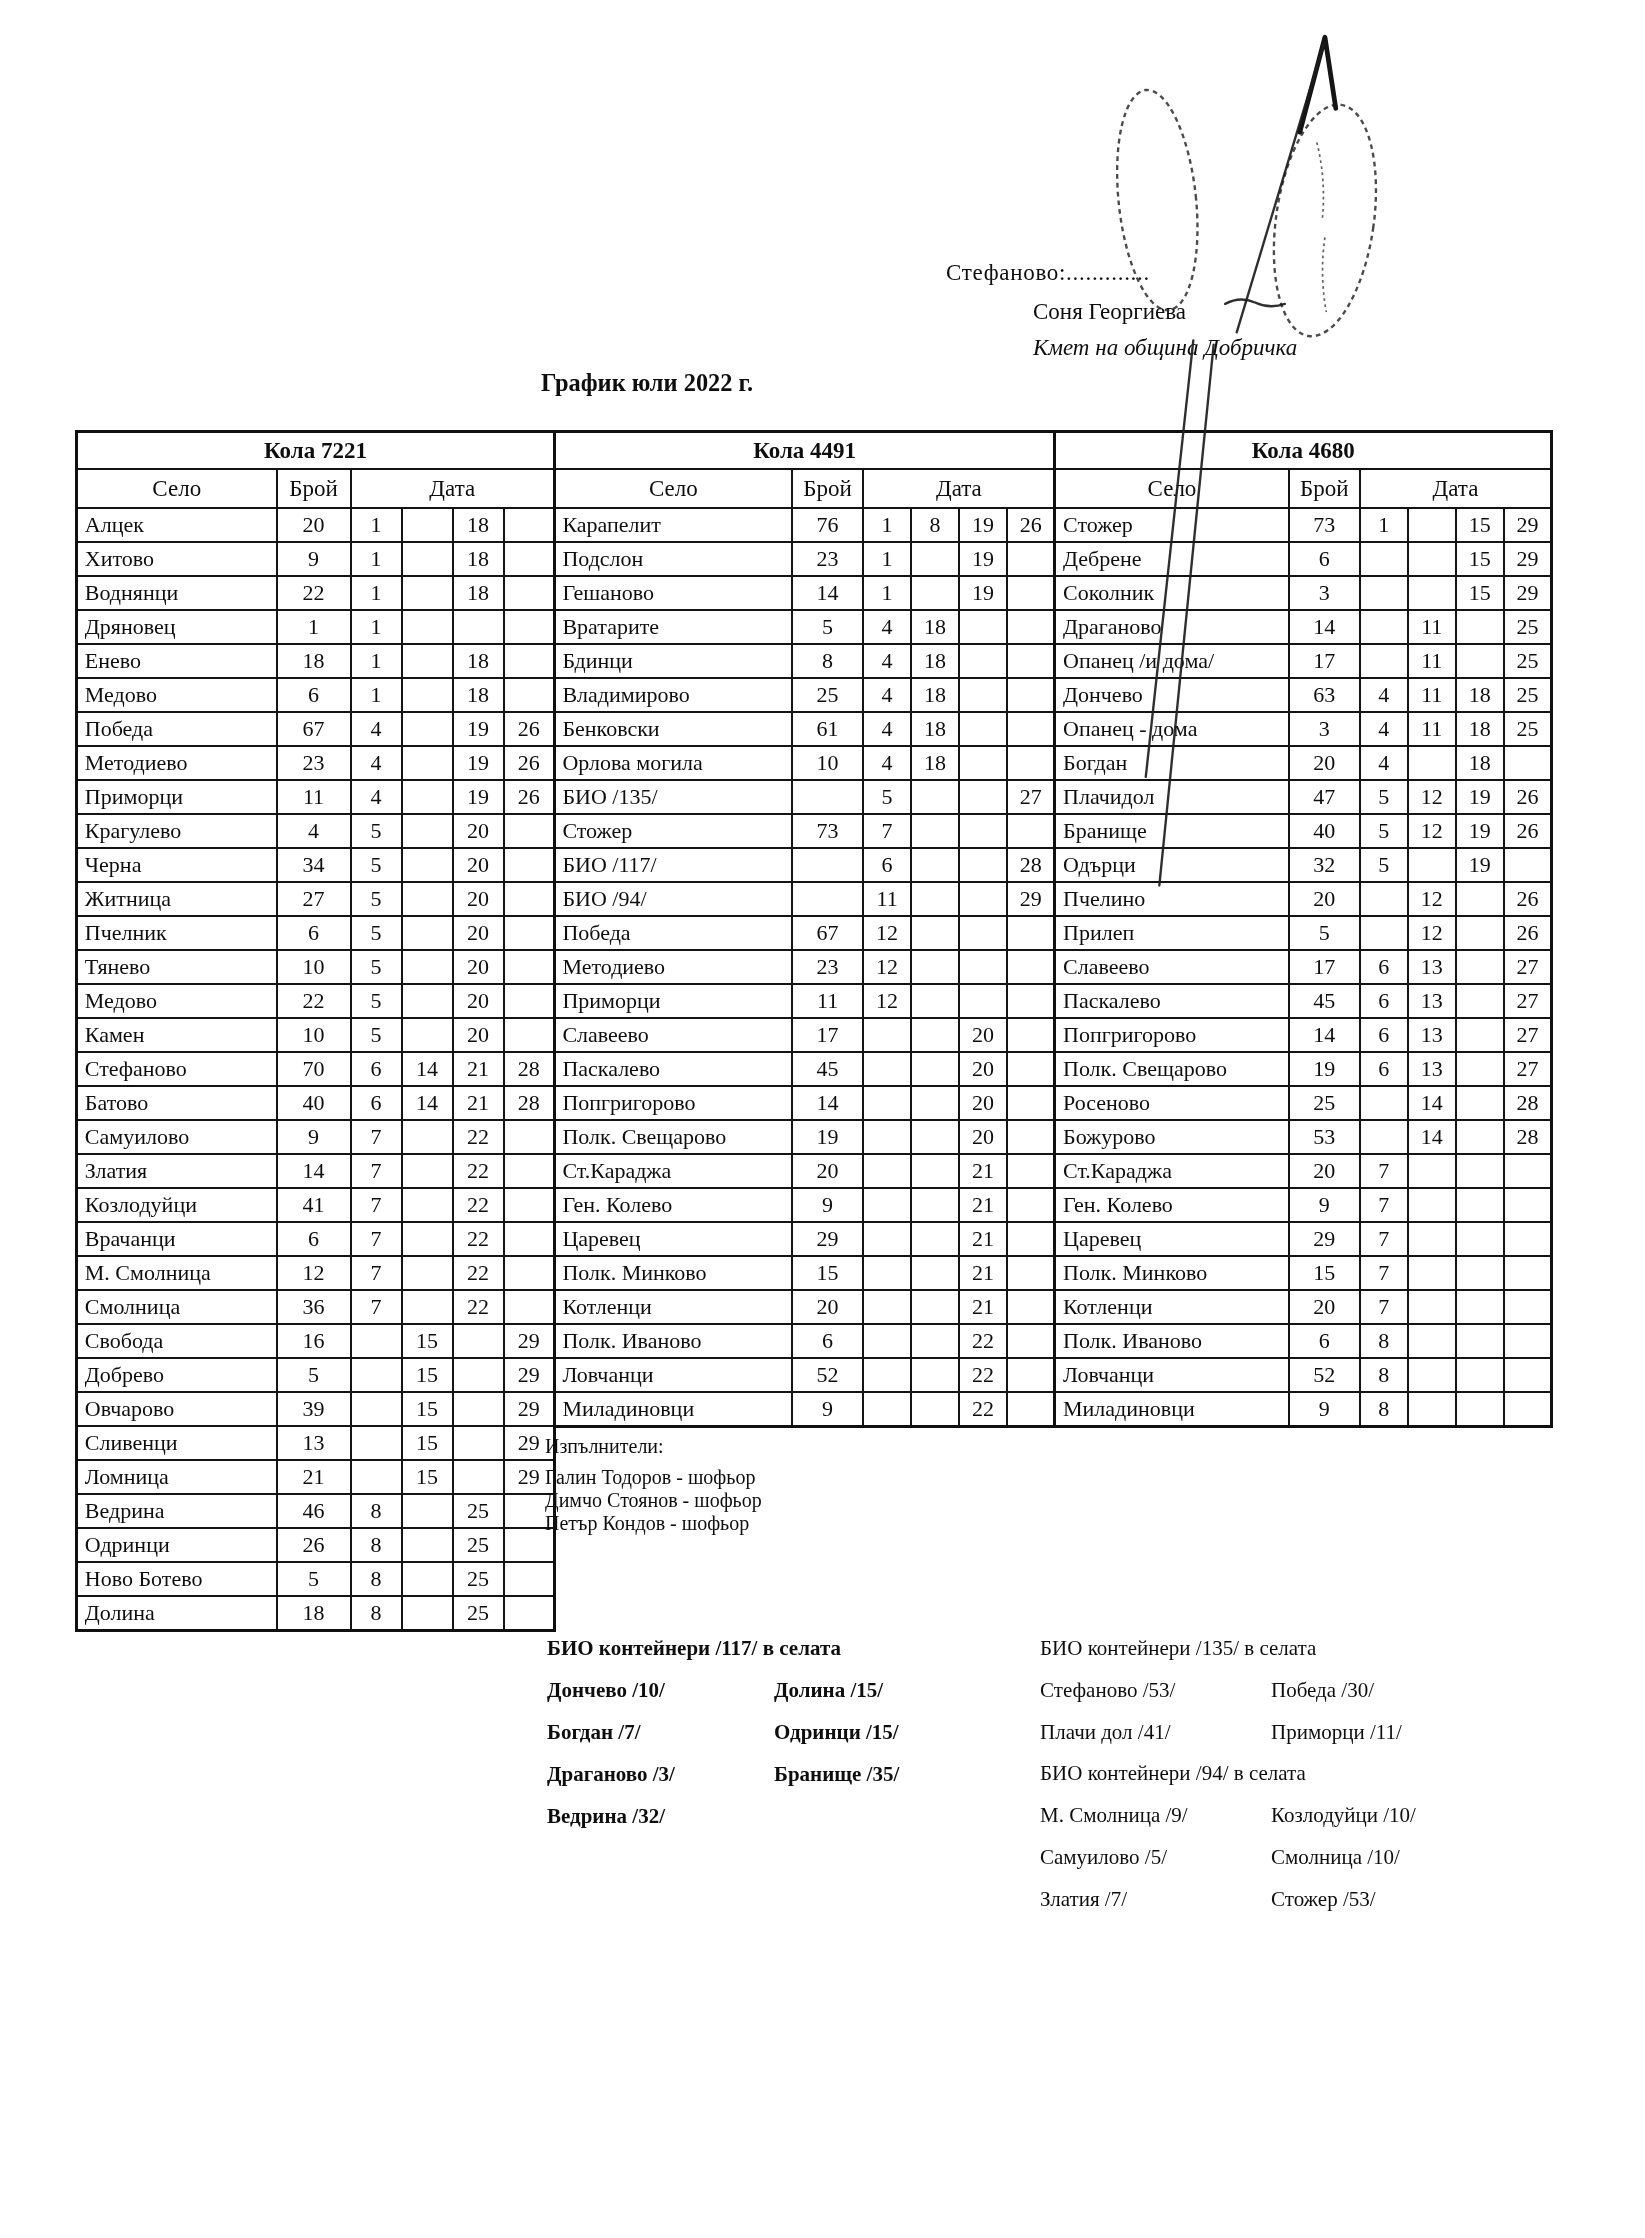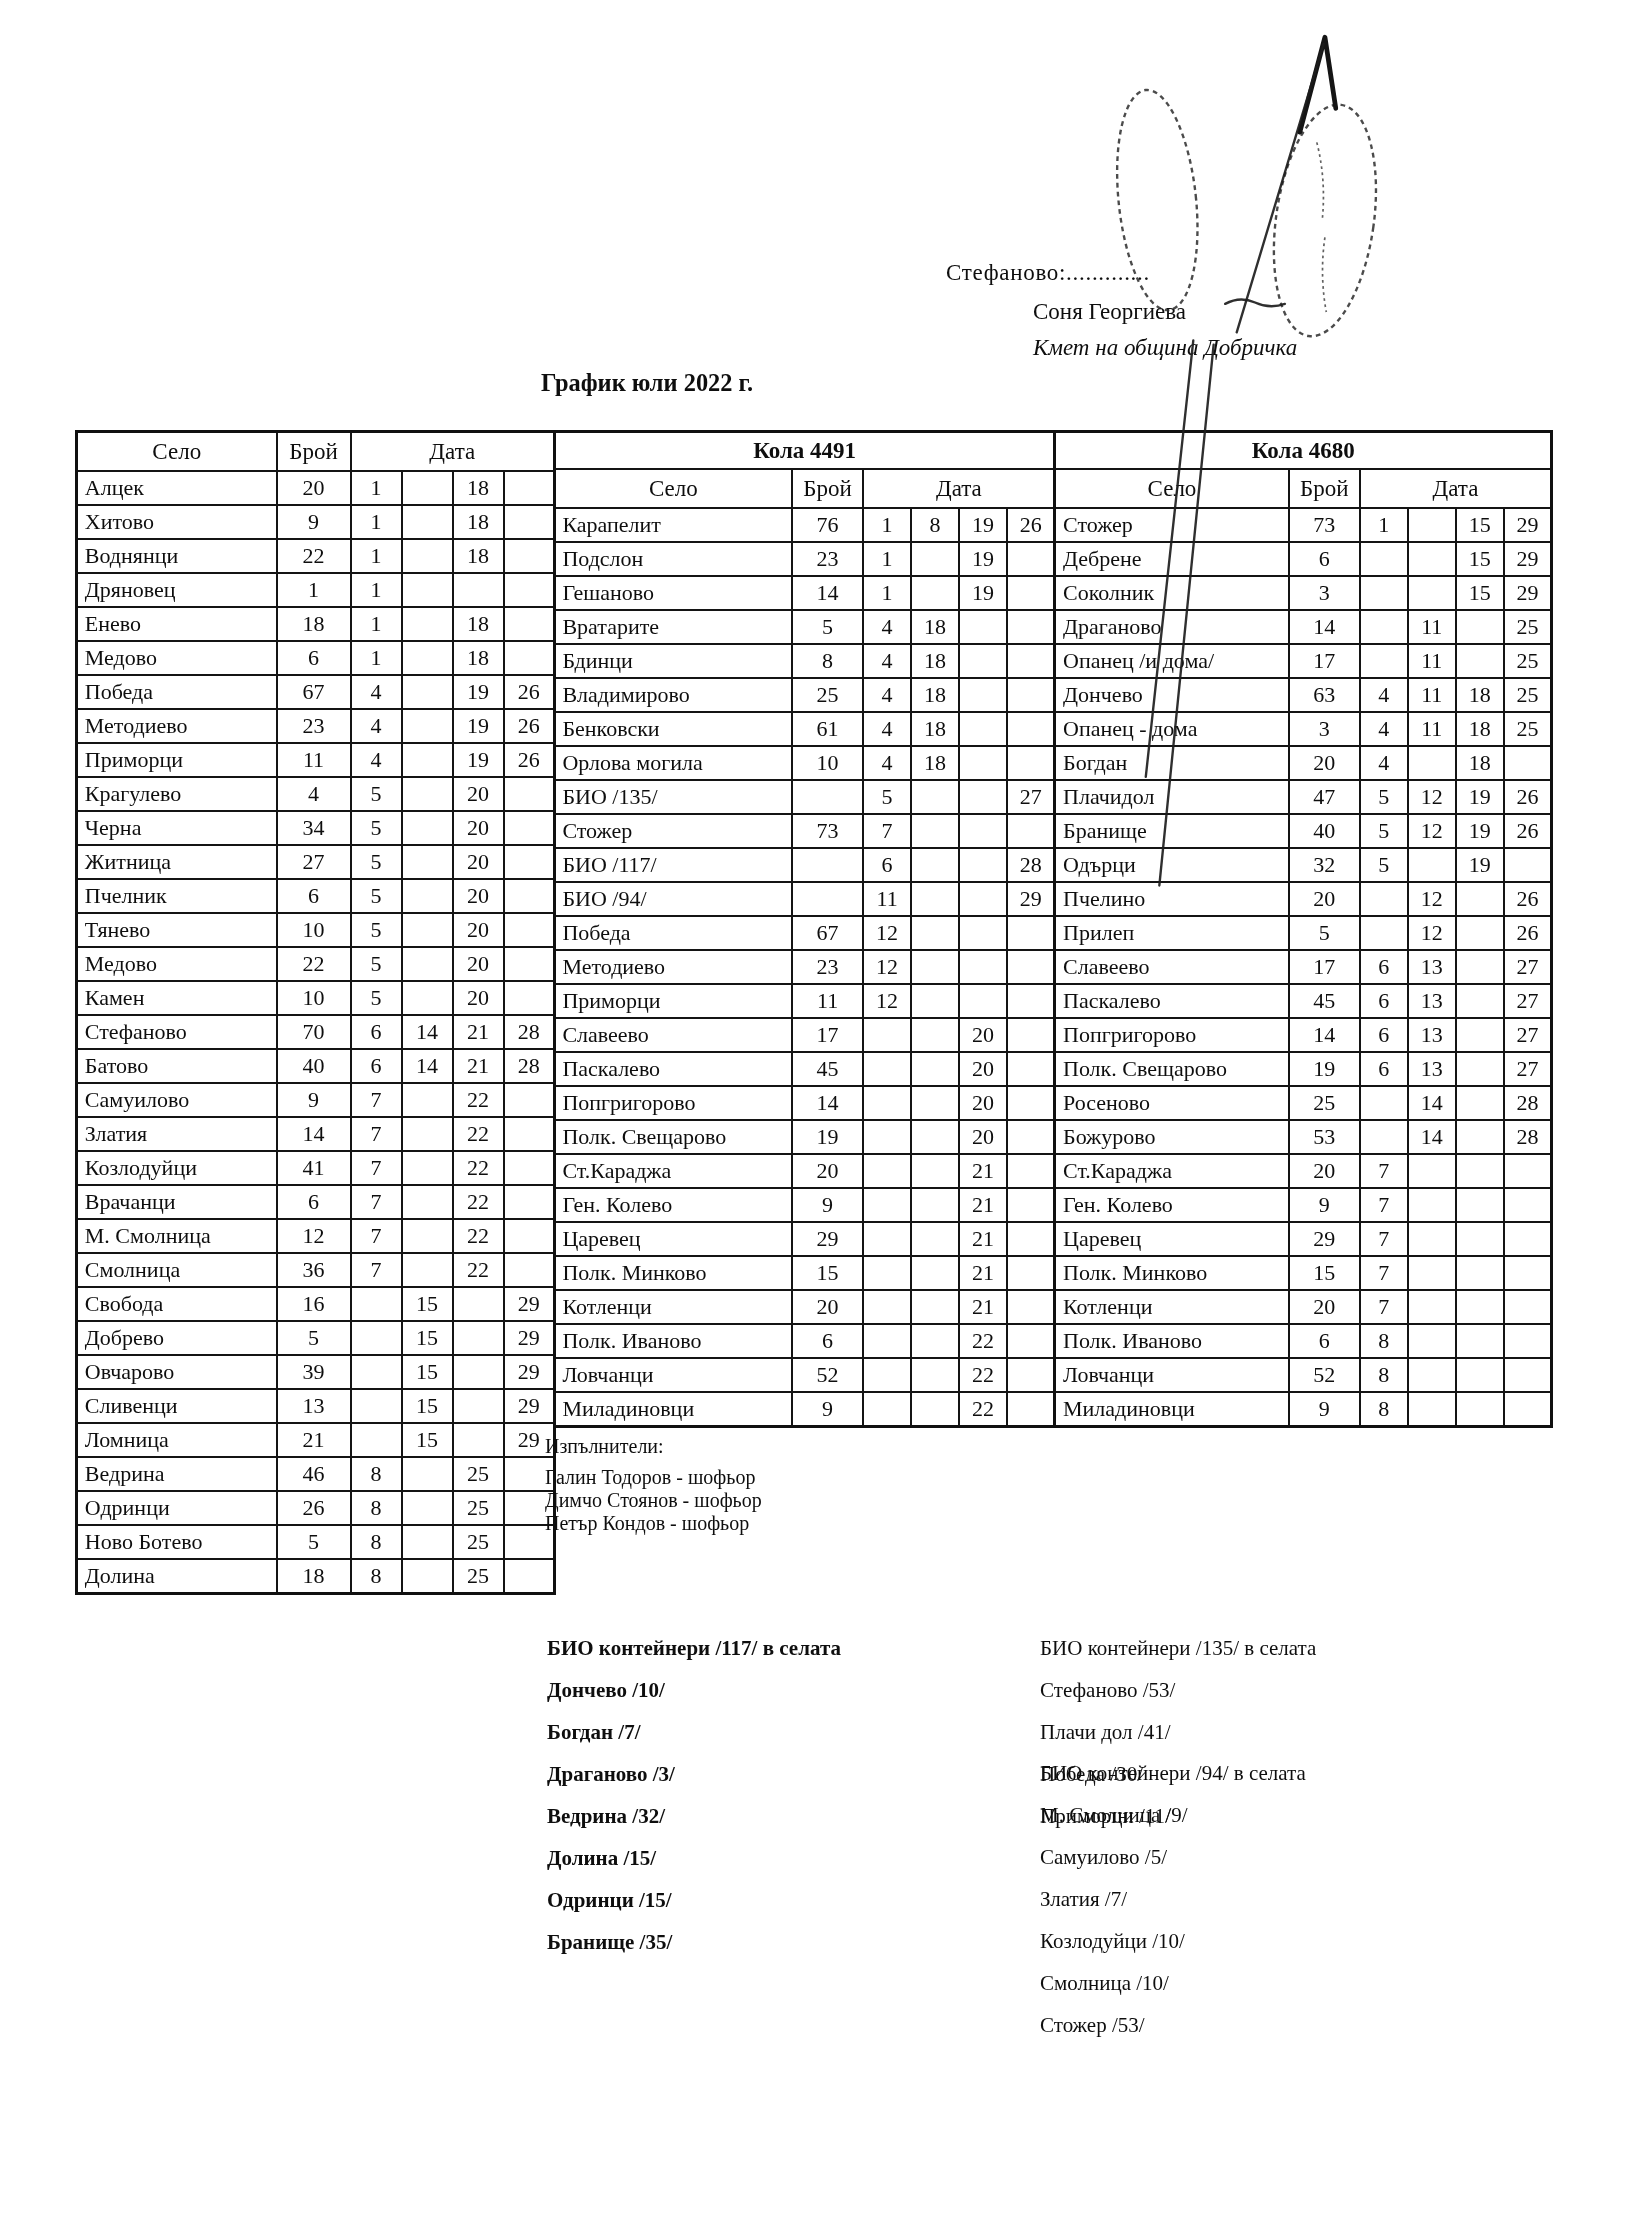--- a/index.html
+++ b/index.html
@@ -29,21 +29,21 @@
   .veh td { height:32px; }
   .veh td.v { text-align:left; padding-left:6.8px; }
   .veh td.c { text-align:center; }
   .veh td.d { text-align:center; }
 
   
   .executors { position:absolute; left:545px; top:1427px; font-size:20px; }
   .executors .line { line-height:39px; }
   .bio { position:absolute; font-size:21px; }
   .bio-h { line-height:42px; white-space:nowrap; }
-  .bio-cols { display:flex;flex-direction:column; }
+  .bio-cols { display:flex; }
   .bio-col > div { line-height:42px; white-space:nowrap; }
   #bio-0 { left:547px;  top:1627px;font-weight:bold; }
   #bio-1 { left:1040px; top:1627px;font-family:Liberation Serif, serif; }
   #bio-2 { left:1040px; top:1752px; }
   #bio-0 .bio-col:first-child { width:227px; }
   #bio-1 .bio-col:first-child, #bio-2 .bio-col:first-child { width:231px; }
 
   
   .marks { position:absolute; left:1086px; top:27px; width:353px; height:889px; z-index:6; pointer-events:none; }
   .seal { fill:none; stroke:#2b2b2b; stroke-width:3.5; stroke-dasharray:7 6; opacity:.85; }
@@ -80,20 +80,23 @@
       <table class="veh">
         <colgroup>
           <col style="width: 200px;">
           <col style="width: 74px;">
           <col style="width: 51px;">
           <col style="width: 51px;">
           <col style="width: 51px;">
           <col style="width: 51px;">
         </colgroup>
         <tbody>
+          <tr>
+            <th colspan="6" class="title">Кола 7221</th>
+          </tr>
           <tr>
             <th colspan="1" class="h">Село</th>
             <th colspan="1" class="h">Брой</th>
             <th colspan="4" class="h">Дата</th>
           </tr>
           <tr>
             <td class="v">Алцек</td>
             <td class="c">20</td>
             <td class="d">1</td>
             <td class="d"></td>

